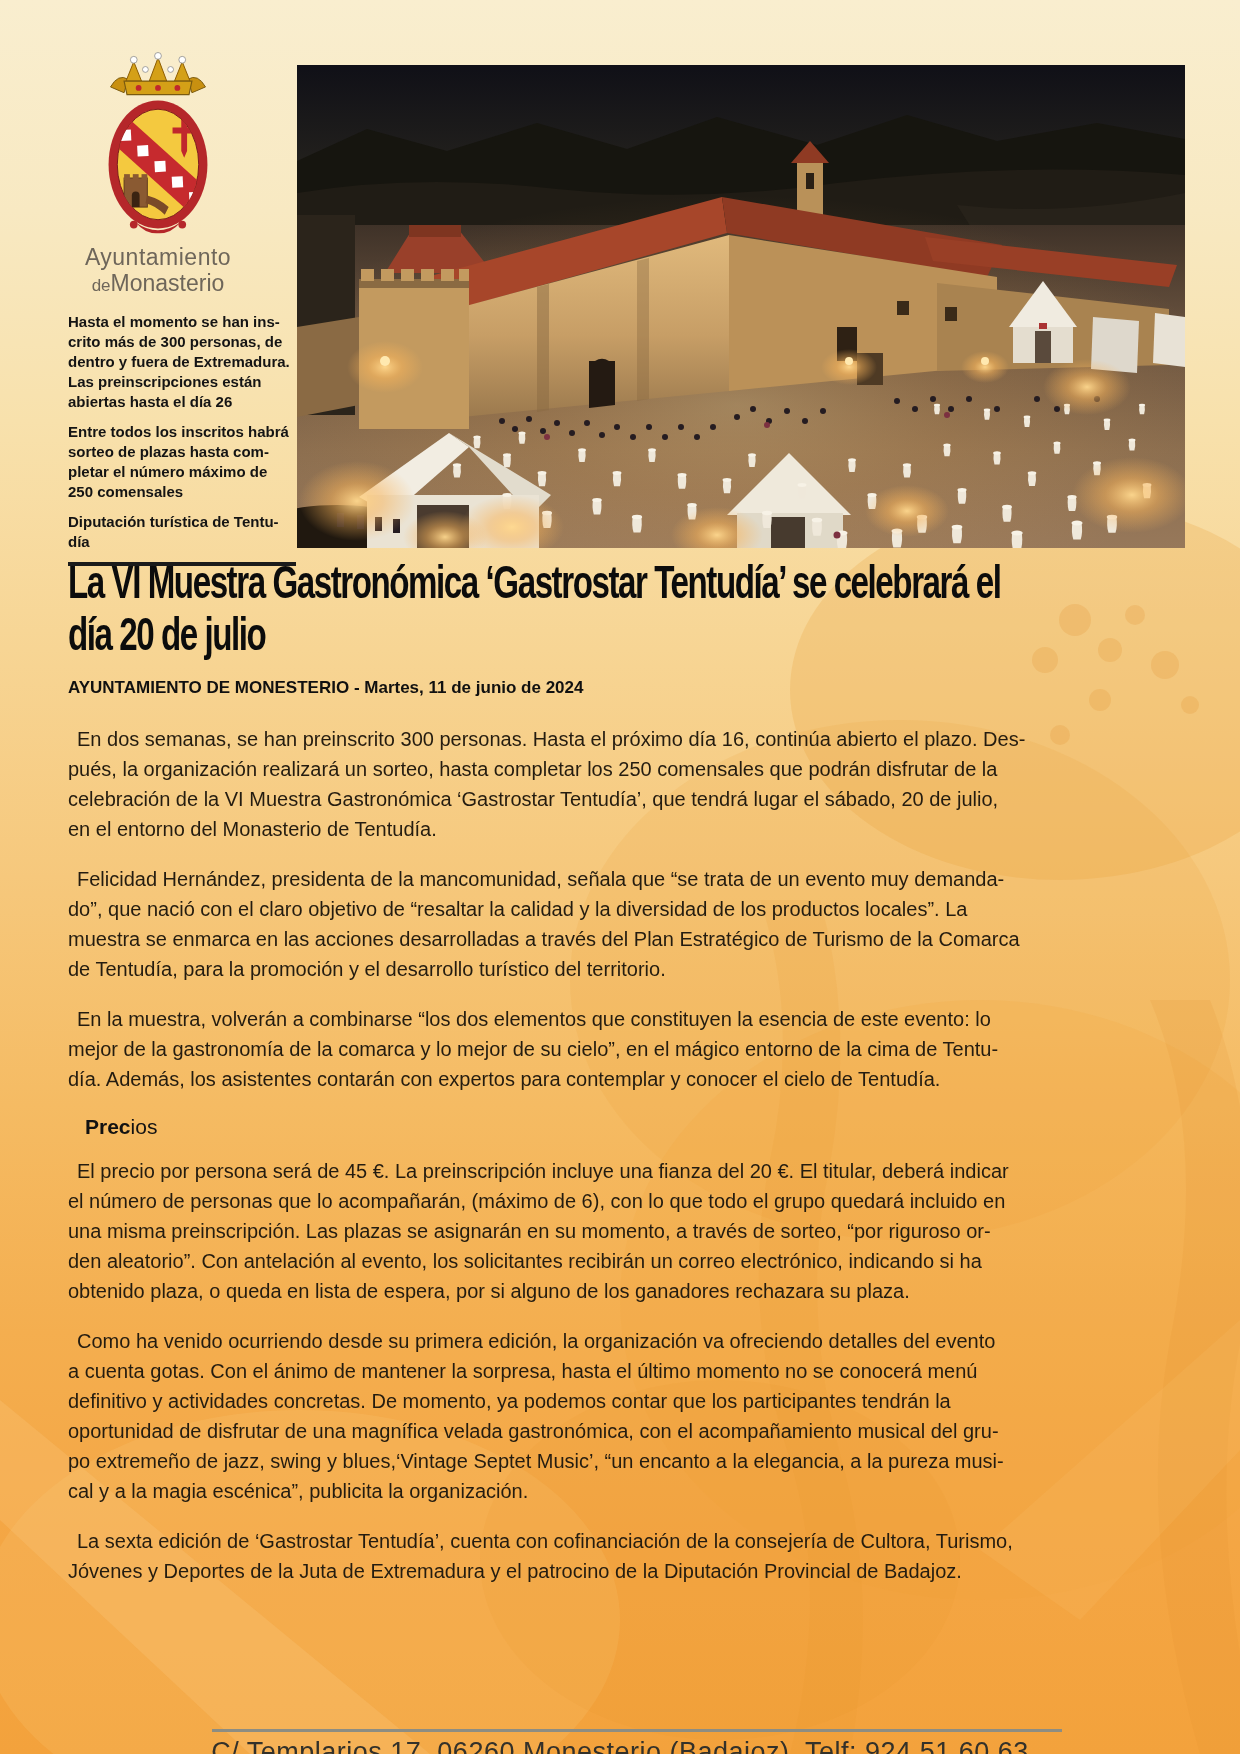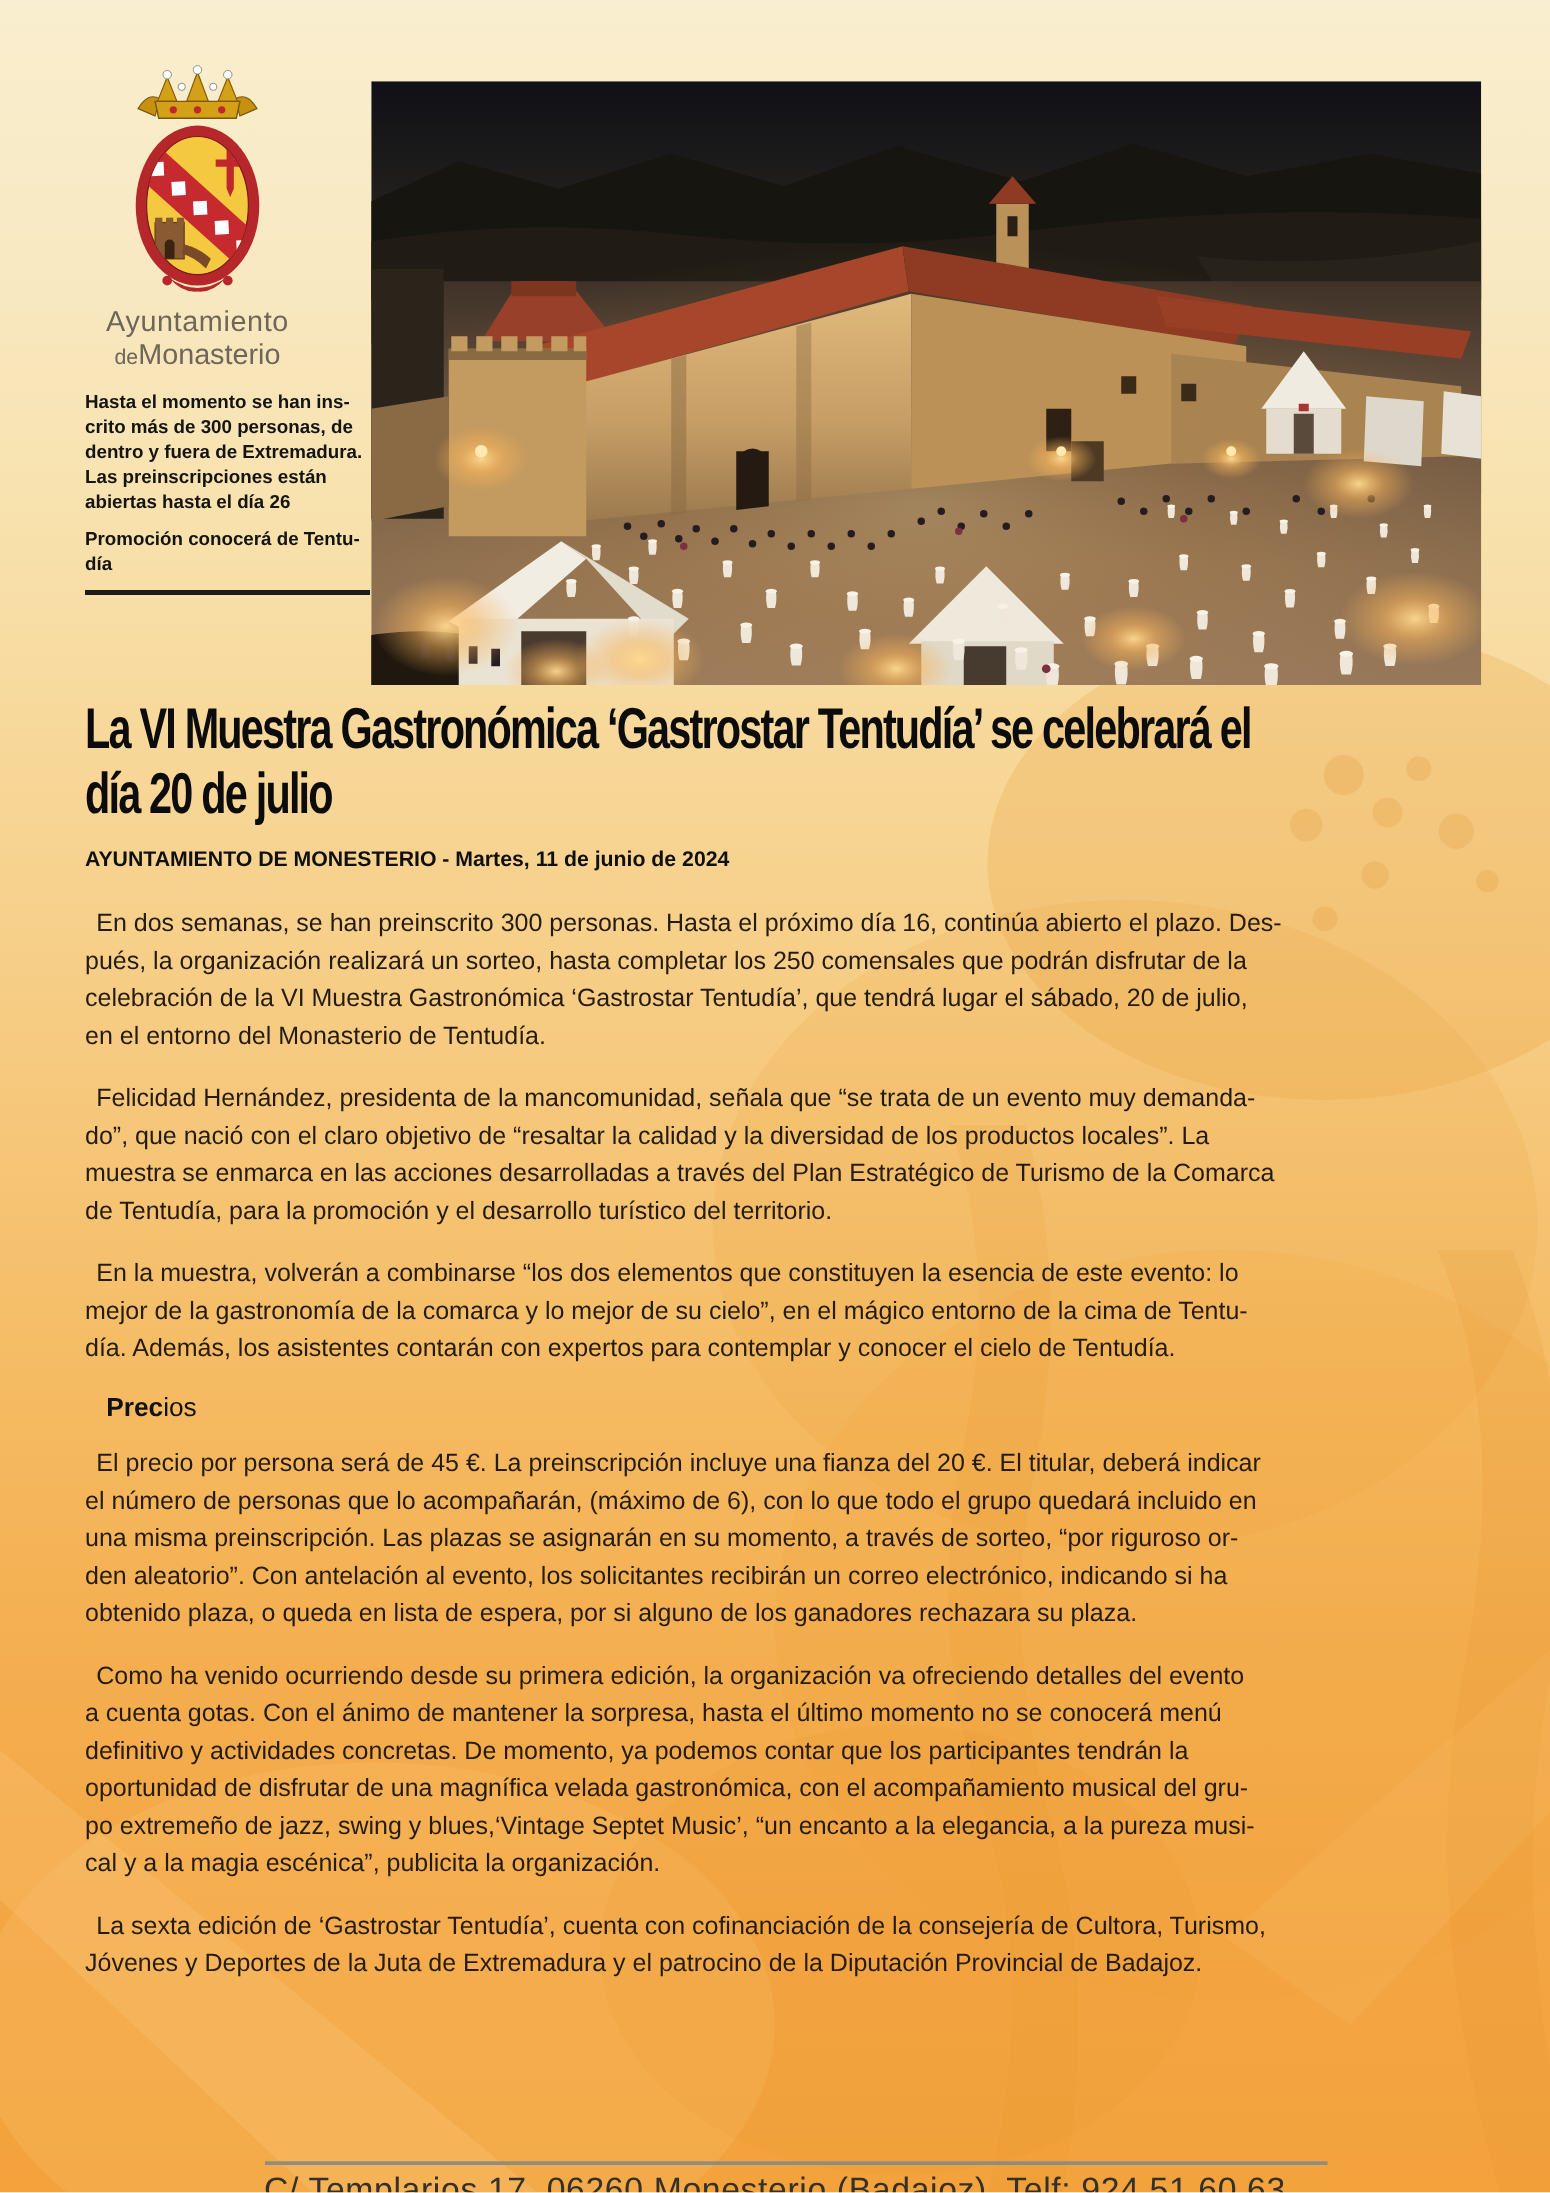--- a/index.html
+++ b/index.html
@@ -127,21 +127,25 @@
     <div class="logo-line1">Ayuntamiento</div>
     <div class="logo-line2"><span class="logo-de">de</span><span>Monasterio</span></div>
   </div>
 
   <div class="sidebar">
     <p>Hasta el momento se han ins-
 crito más de 300 personas, de
 dentro y fuera de Extremadura.
 Las preinscripciones están
 abiertas hasta el día 26</p>
-    <p>Promoción conocerá de Tentu-
+    <p>Entre todos los inscritos habrá
+sorteo de plazas hasta com-
+pletar el número máximo de
+250 comensales</p>
+    <p>Diputación turística de Tentu-
 día</p>
     <div class="sidebar-rule"></div>
   </div>
 
   <div class="photo">
     <svg viewBox="0 0 888 483" preserveAspectRatio="none">
       <defs>
         <linearGradient id="sky" x1="0" y1="0" x2="0" y2="1">
           <stop offset="0" stop-color="#101017"></stop>
             <stop offset=".6" stop-color="#23211d"></stop>

